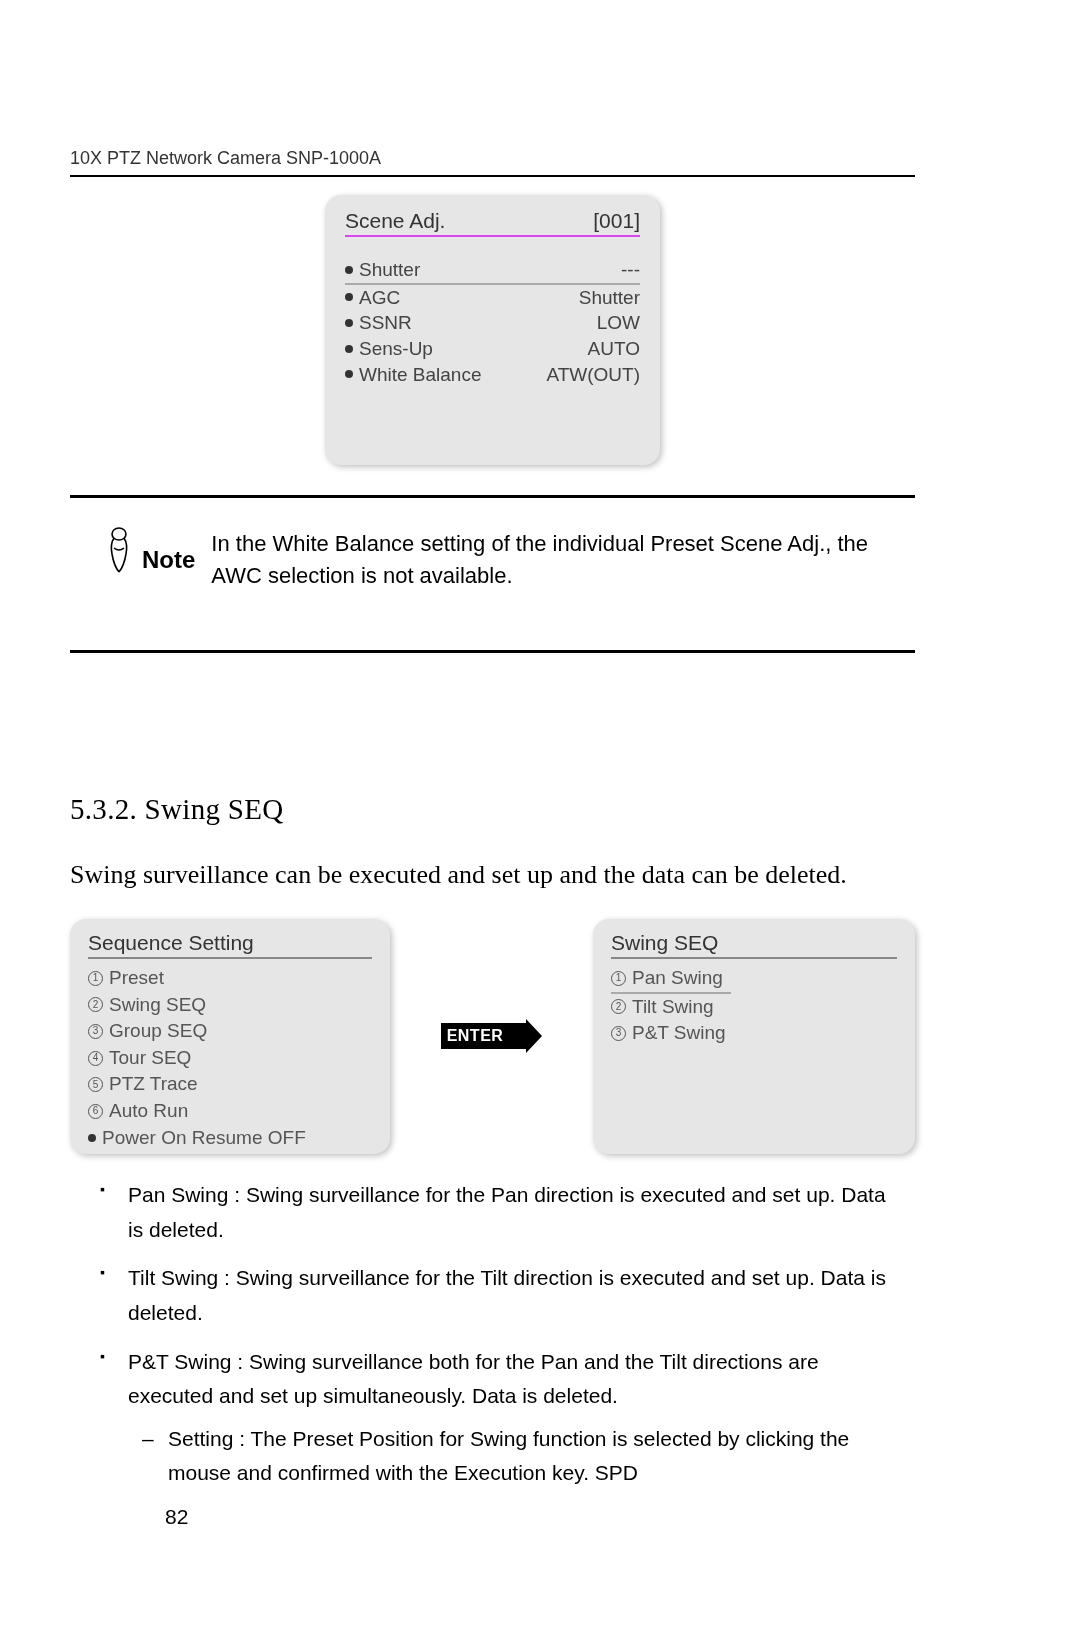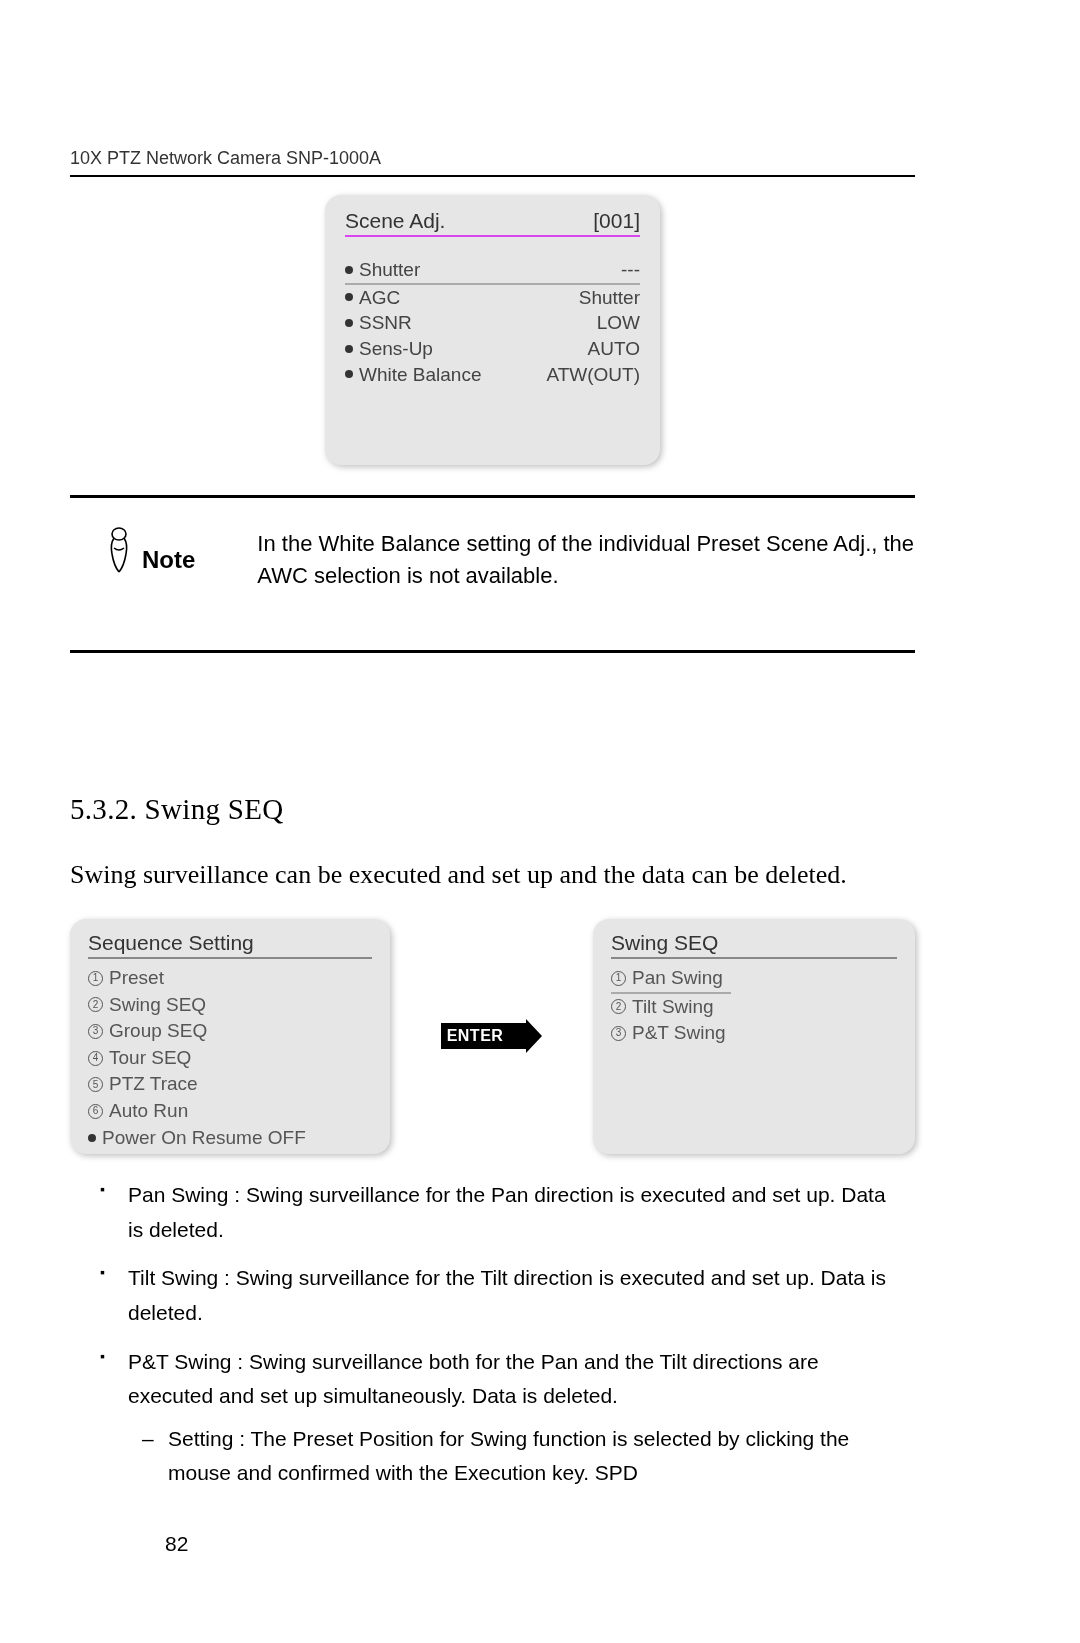--- a/index.html
+++ b/index.html
@@ -69,21 +69,21 @@
       flex-shrink: 0;
     }
     .hr-thick {
       height: 3px;
       background: #000;
       margin-top: 30px;
     }
     .note-section {
       display: flex;
       align-items: flex-start;
-      gap: 62px;
+      gap: 16px;
       padding: 28px 0 28px 30px;
     }
     .note-icon-group {
       display: flex;
       align-items: flex-end;
       gap: 4px;
       flex-shrink: 0;
     }
     .note-label {
       font-weight: bold;
@@ -203,21 +203,21 @@
       color: #000;
     }
     .sub-item::before {
       content: "–";
       position: absolute;
       left: -26px;
       top: 0;
     }
     .page-number {
       position: absolute;
-      bottom: 87px;
+      bottom: 114px;
       left: 165px;
       font-size: 21px;
       color: #000;
     }
     .hand-icon {
       width: 38px;
       height: 48px;
     }
   </style>
 </head>

